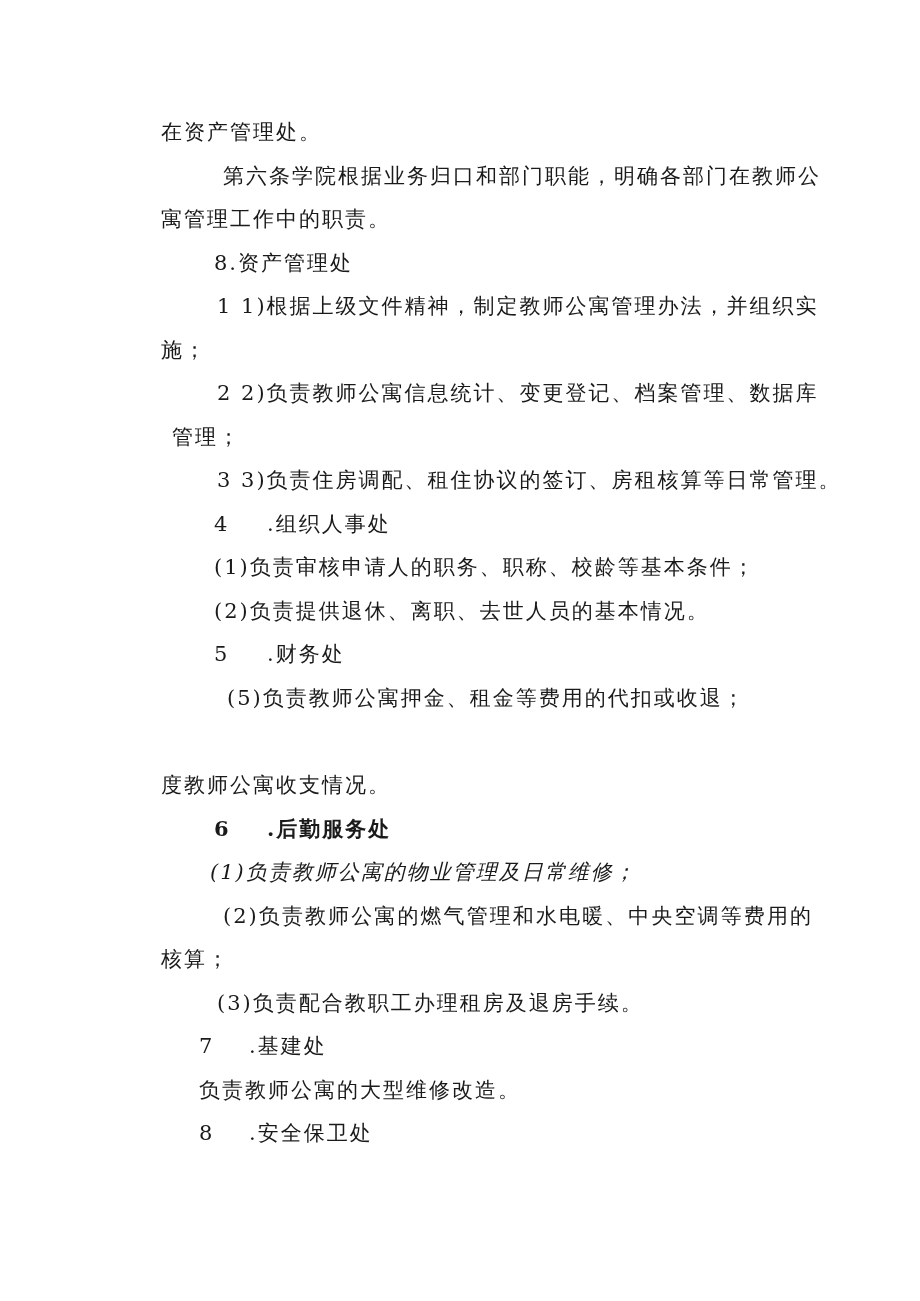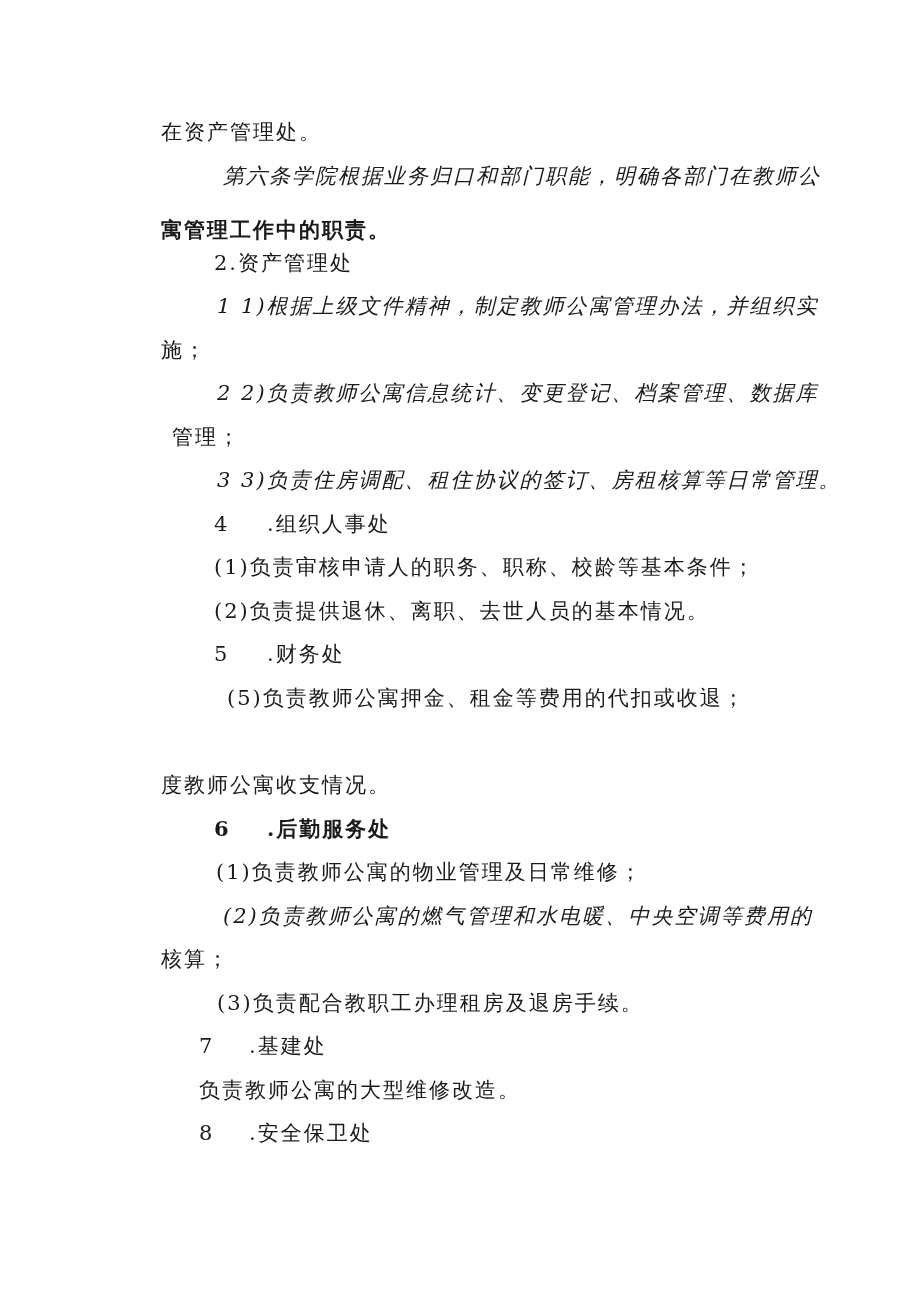--- a/index.html
+++ b/index.html
@@ -12,35 +12,35 @@
     color: #1a1a1a;
   }
   .page { position: absolute; left: 0; top: 0; width: 920px; height: 1301px; margin-left: 24px; }
   .line {
     position: absolute;
     font-size: 21px;
     line-height: 28px;
     white-space: nowrap;
     letter-spacing: 2px;
   }
-  .full { left: 137px; width: 652px; text-align: justify; text-align-last: justify; font-style: italic; }
+  .full { left: 137px; width: 652px; text-align: justify; text-align-last: justify; }
   .num { display: inline-block; }
 </style>
 </head>
 <body>
 
 <div class="page">
 
   <div class="line" style="left:137px; top:118px;"><span>在资产管理处。</span></div>
 
   <div class="line full" style="left:199px; width:590px; top:162px;"><span>第六条学院根据业务归口和部门职能，明确各部门在教师公</span></div>
 
-  <div class="line" style="left:137px; top:216px;font-weight:bold;"><span>寓管理工作中的职责。</span></div>
+  <div class="line" style="left:137px; top:205px;"><span>寓管理工作中的职责。</span></div>
 
-  <div class="line" style="left:190px; top:249px;"><span>2.资产管理处</span></div>
+  <div class="line" style="left:190px; top:249px;"><span>8.资产管理处</span></div>
 
   <div class="line full" style="left:193px; width:596px; top:292px;"><span>1 1)根据上级文件精神，制定教师公寓管理办法，并组织实</span></div>
 
   <div class="line" style="left:137px; top:336px;"><span>施；</span></div>
 
   <div class="line full" style="left:193px; width:596px; top:379px;"><span>2 2)负责教师公寓信息统计、变更登记、档案管理、数据库</span></div>
 
   <div class="line" style="left:148px; top:423px;"><span>管理；</span></div>
 
   <div class="line full" style="left:193px; width:596px; top:466px;"><span>3 3)负责住房调配、租住协议的签订、房租核算等日常管理。</span></div>
@@ -59,21 +59,21 @@
 
   <div class="line" style="left:203px; top:684px;"><span>(5)负责教师公寓押金、租金等费用的代扣或收退；</span></div>
 
 
   <div class="line" style="left:137px; top:771px;"><span>度教师公寓收支情况。</span></div>
 
   <div class="line" style="left:190px; top:815px;font-weight:bold;">
     <span class="num" style="width:53px;">6</span><span>.后勤服务处</span>
   </div>
 
-  <div class="line" style="left:192px; top:858px;"><span>(1)负责教师公寓的物业管理及日常维修；</span></div>
+  <div class="line" style="left:186px; top:858px;font-style:italic;"><span>(1)负责教师公寓的物业管理及日常维修；</span></div>
 
   <div class="line full" style="left:199px; width:590px; top:902px;"><span>(2)负责教师公寓的燃气管理和水电暖、中央空调等费用的</span></div>
 
   <div class="line" style="left:137px; top:945px;text-align:right;"><span>核算；</span></div>
 
   <div class="line" style="left:193px; top:989px;"><span>(3)负责配合教职工办理租房及退房手续。</span></div>
 
   <div class="line" style="left:175px; top:1032px;">
     <span class="num" style="width:50px;">7</span><span>.基建处</span>
   </div>

